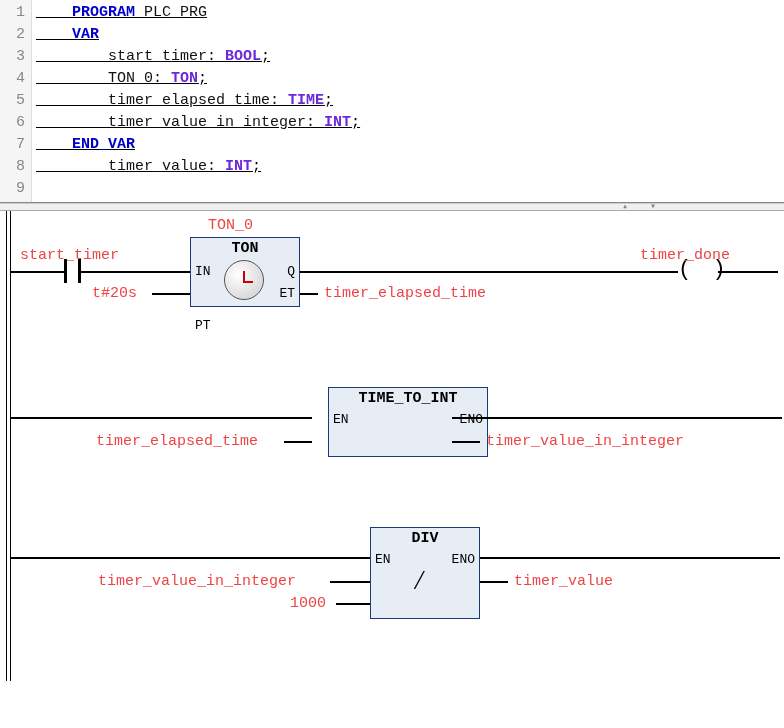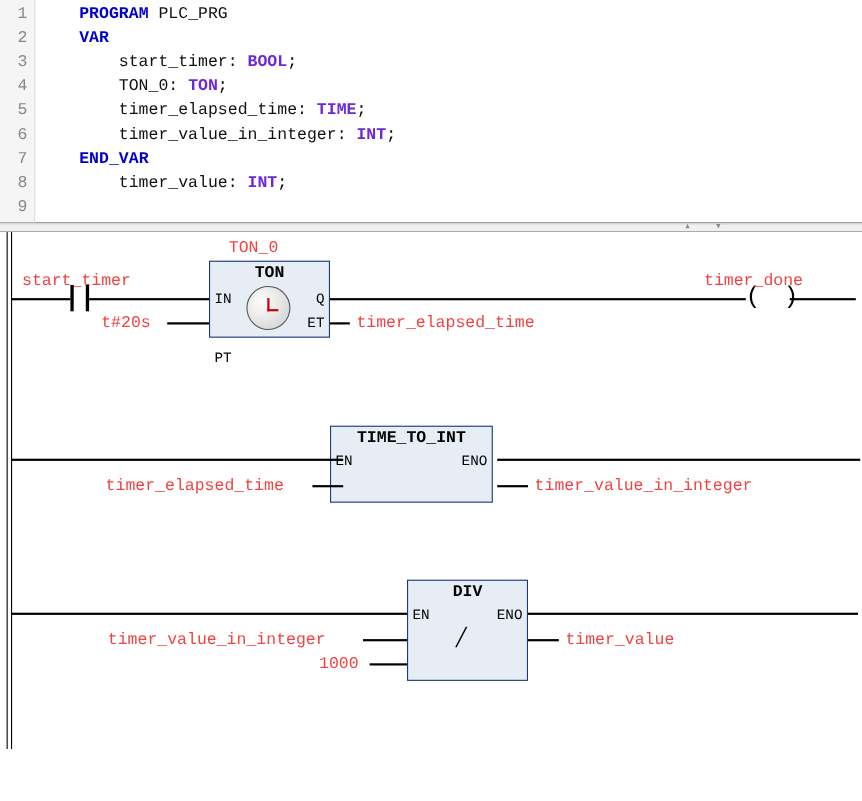--- a/index.html
+++ b/index.html
@@ -20,20 +20,21 @@
     text-align: right;
     padding: 2px 6px 2px 4px;
     user-select: none;
     border-right: 1px solid #ddd;
     min-width: 32px;
   }
   .gutter div { height: 22px; line-height: 22px; }
   .code {
     padding: 2px 4px;
     flex: 1;
+    text-decoration: underline;
   }
   .code div { height: 22px; line-height: 22px; white-space: pre; }
   .kw { color: #0000cc; font-weight: bold; }
   .ty { color: #6d28d9; font-weight: bold; }
   .id { color: #111; }
   .splitter {
     height: 8px;
     background: #f0f0f0;
     border-top: 1px solid #ccc;
     border-bottom: 1px solid #aaa;
@@ -198,21 +199,21 @@
   <div class="wire" style="left:152px; top:82px; width:38px;"></div>
 
   <div class="wire" style="left:300px; top:60px; width:378px;"></div>
   <div class="coil" style="left:678px; top:46px;">( )</div>
   <div class="wire" style="left:718px; top:60px; width:60px;"></div>
   <div class="lbl" style="left:640px; top:36px;">timer_done</div>
 
   <div class="wire" style="left:300px; top:82px; width:18px;"></div>
   <div class="lbl" style="left:324px; top:74px;">timer_elapsed_time</div>
 
-  <div class="block" style="left:300px; top:176px; width:148px; height:70px;">
+  <div class="block" style="left:328px; top:176px; width:160px; height:70px;">
     <div class="title">TIME_TO_INT</div>
     <span class="pin" style="left:4px; top:24px;">EN</span>
     <span class="pin" style="right:4px; top:24px;">ENO</span>
   </div>
   <div class="wire" style="left:10px; top:206px; width:302px;"></div>
   <div class="wire" style="left:452px; top:206px; width:330px;"></div>
 
   <div class="lbl" style="left:96px; top:222px;">timer_elapsed_time</div>
   <div class="wire" style="left:284px; top:230px; width:28px;"></div>
 

